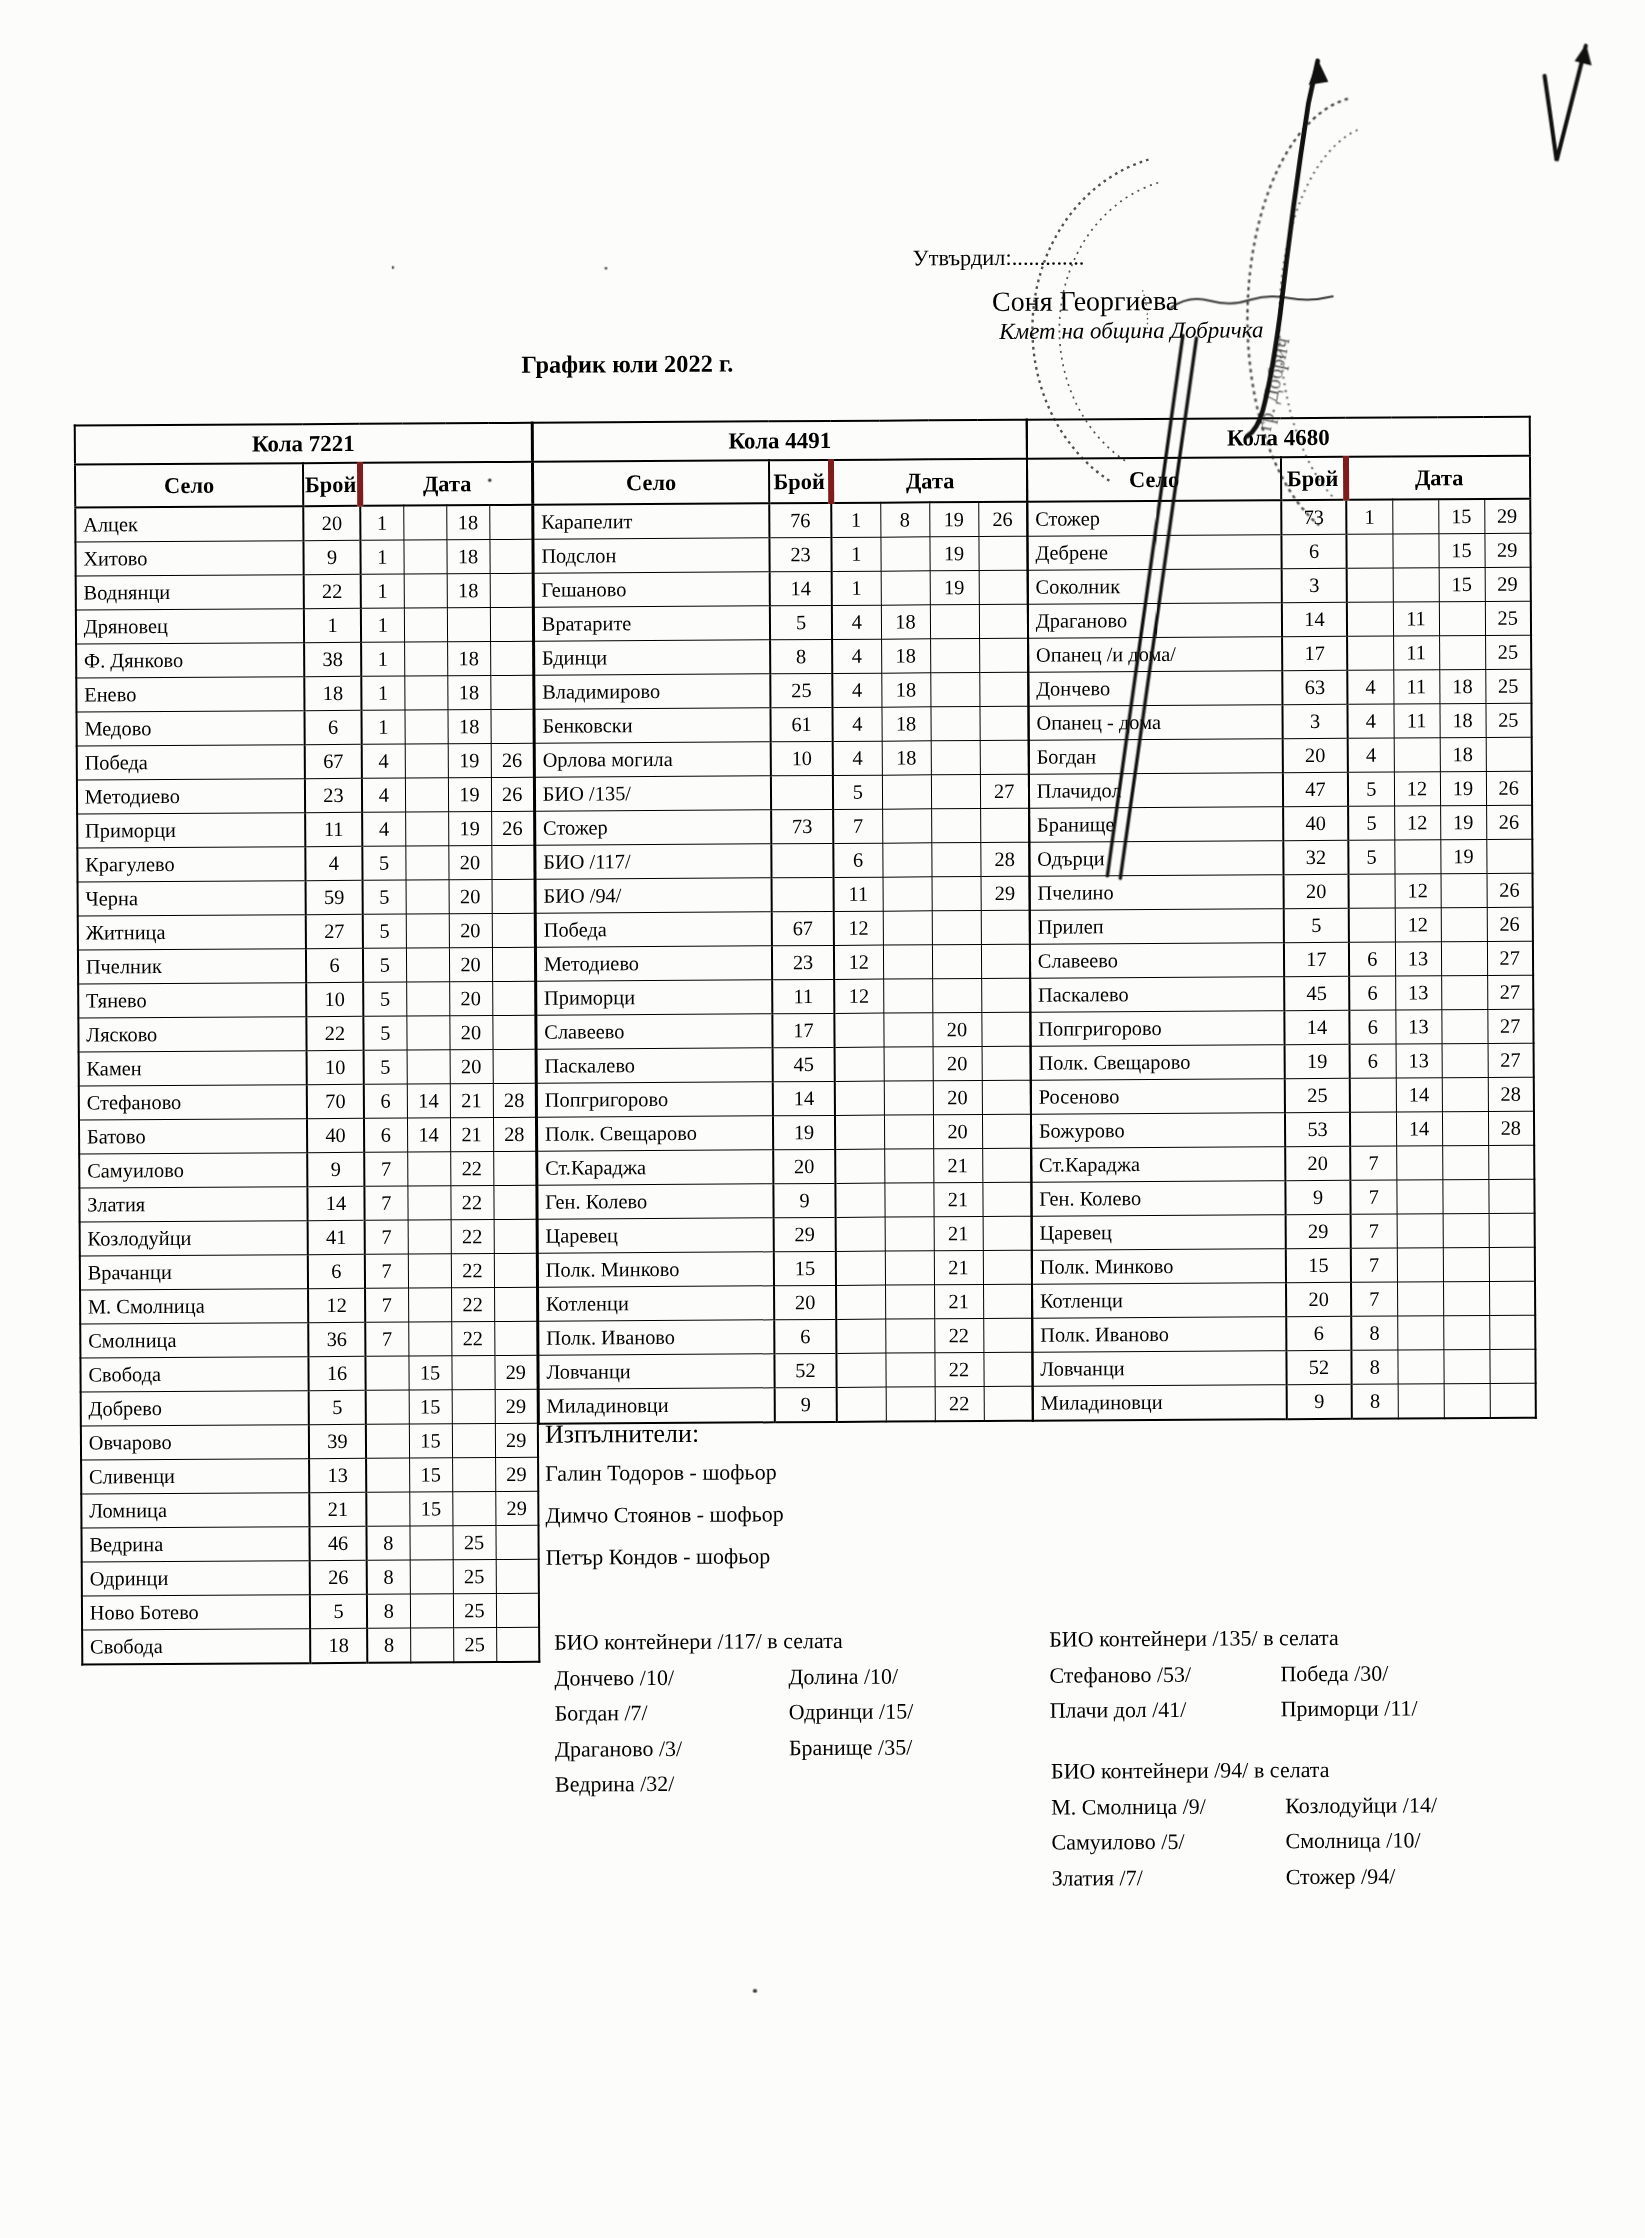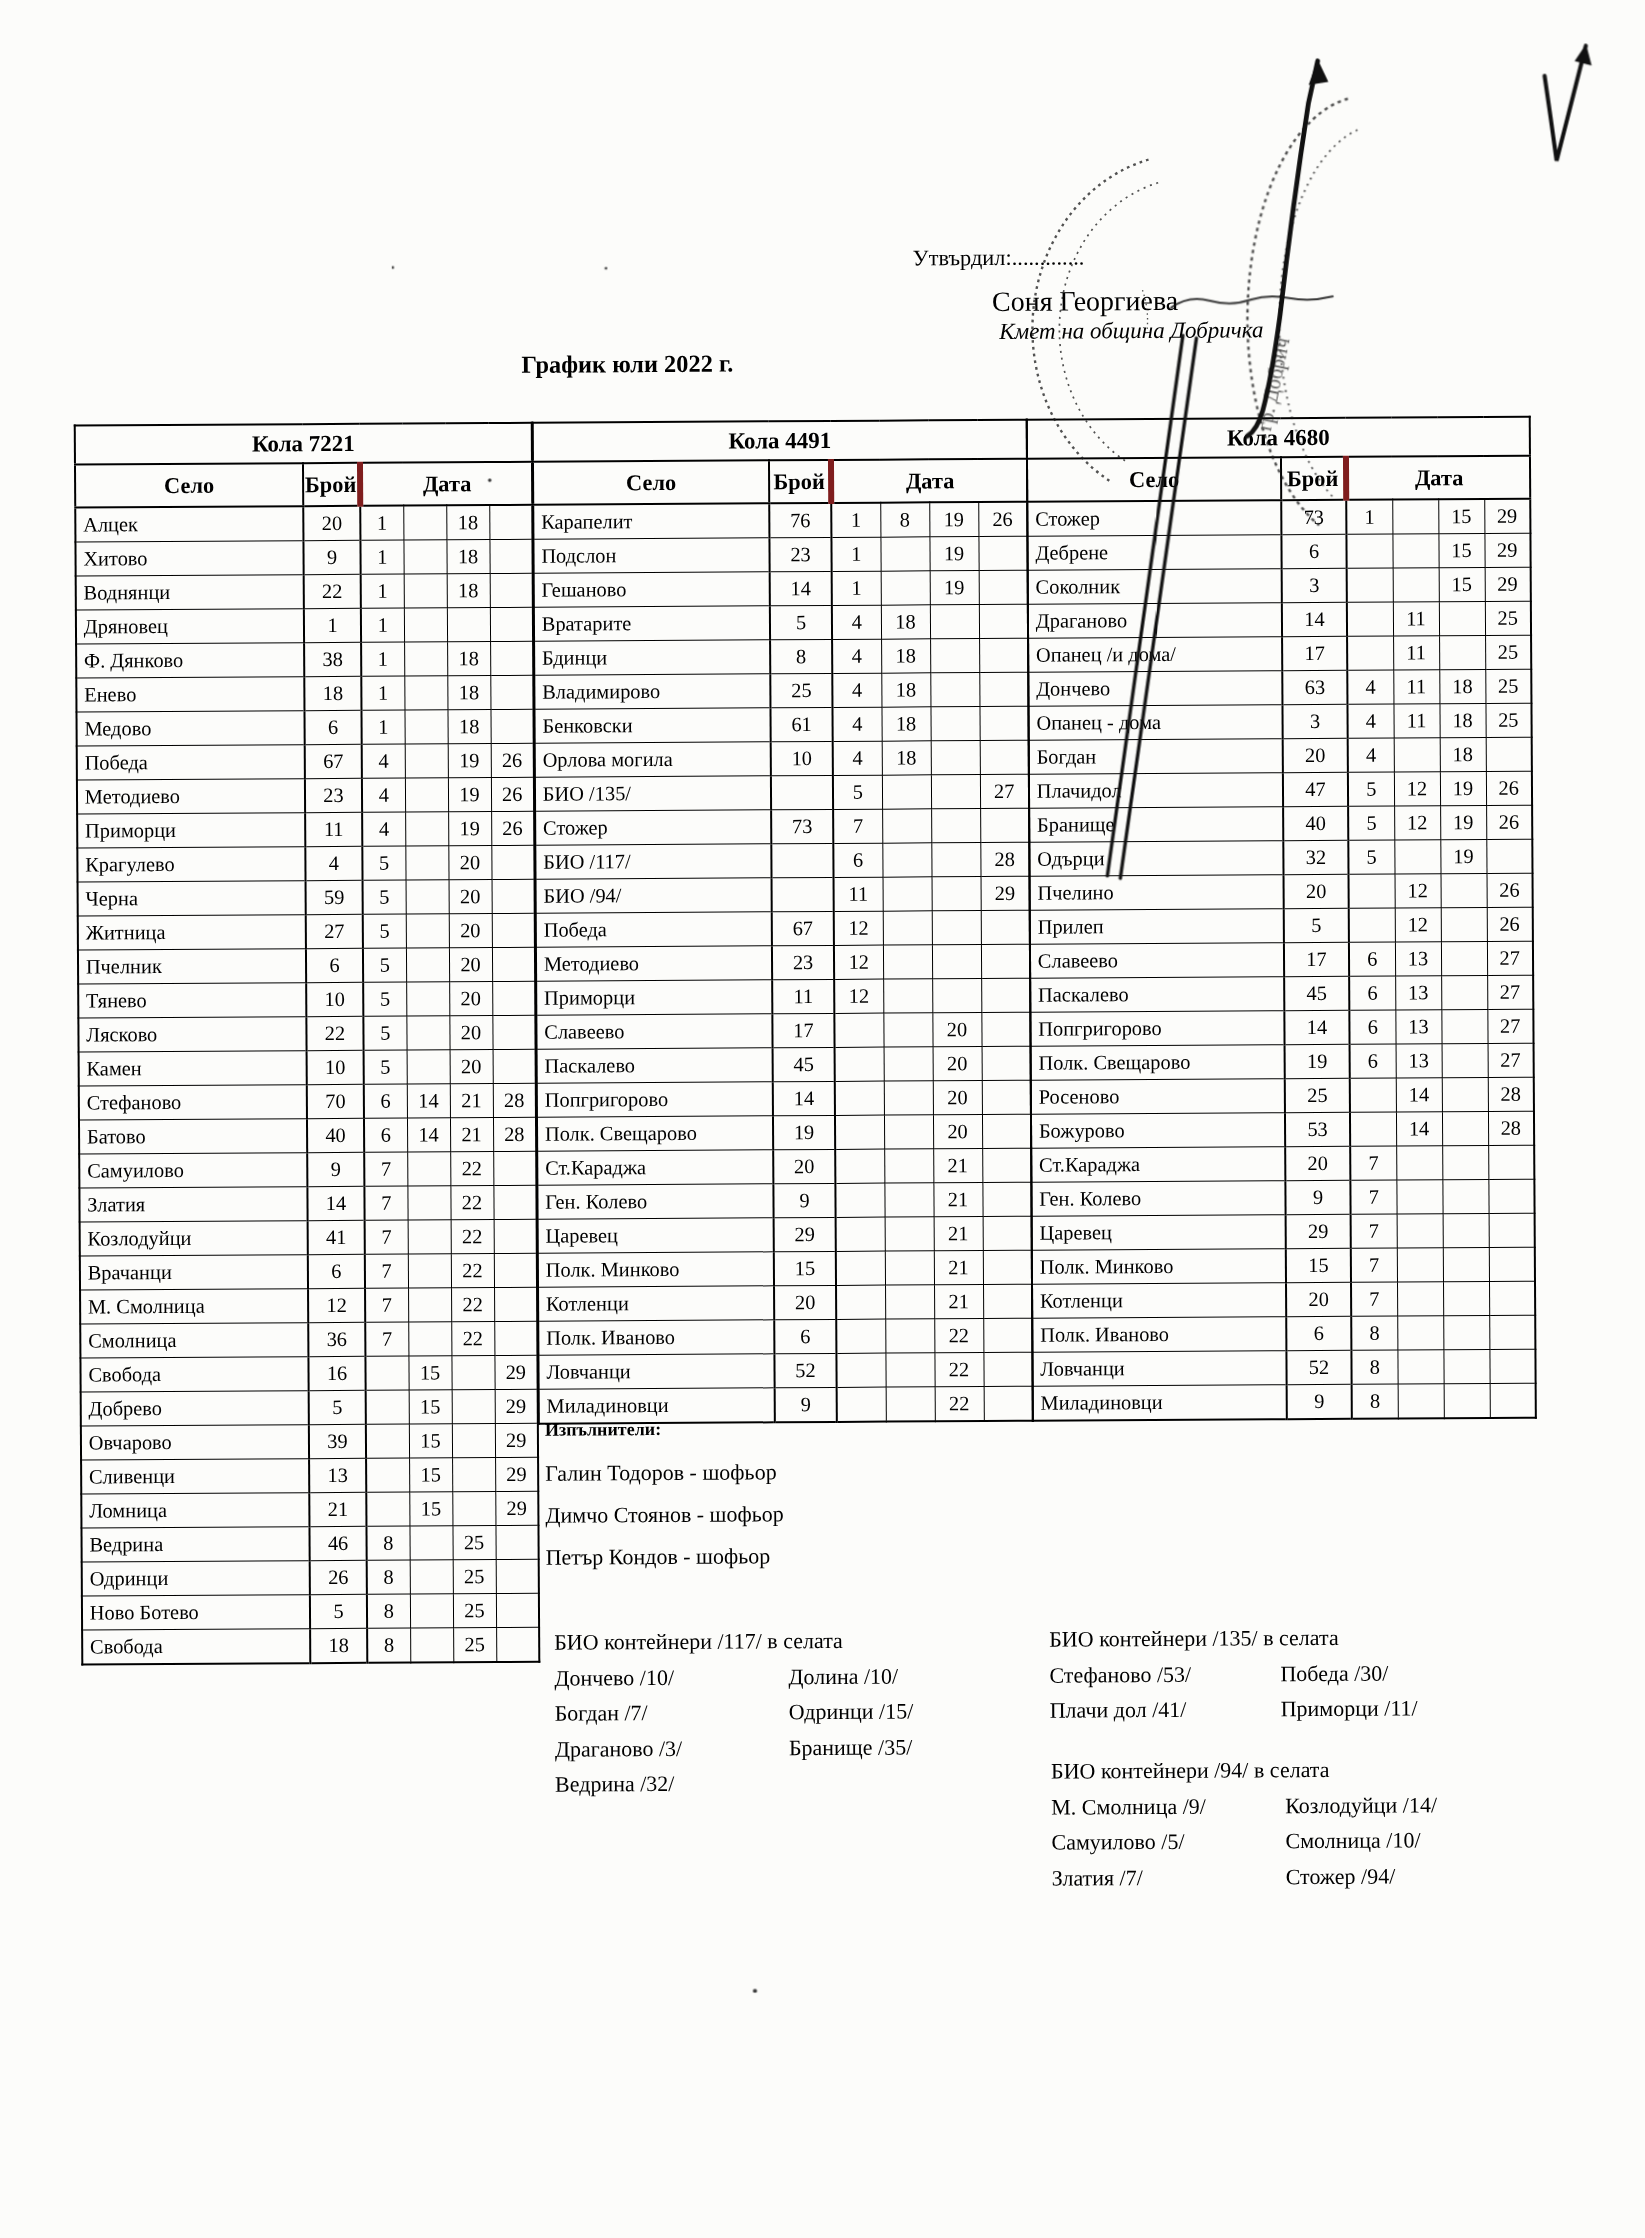--- a/index.html
+++ b/index.html
@@ -33,21 +33,21 @@
   }
   .doc-table td{height:33px;font-size:20.4px;}
   .doc-table td.v{text-align:left;padding-left:6.8px;}
   .doc-table td.c{text-align:center;border-left:2px solid #000;border-right:2px solid #000;}
   .doc-table th.cth{border-left:2px solid #000;border-right:6px solid #7f1d1d;}
   .doc-table td.d{text-align:center;}
   .t0{left:78px;top:420px;}
   .t1{left:536px;top:420px;border-left:none;}
   .t2{left:1030px;top:420px;border-left:none;}
   
-  .exec-heading{left:543px;top:1418px;font-size:18px;font-weight:bold;}
+  .exec-heading{left:543px;top:1418px;font-size:26px;}
   .exec-line{left:543px;font-size:22px;}
   .bio{position:absolute;font-size:22px;}
   .bio .bio-heading{display:block;margin-bottom:9.5px;}
   .bio-grid{display:grid;grid-template-columns:234px auto;row-gap:9.5px;}
   .bio-117{left:551px;top:1628px;}
   .bio-135{left:1046px;top:1628px;}
   .bio-94{left:1047px;top:1760px;}
   .bio-135 .bio-grid{grid-template-columns:231px auto;}
   
   svg.overlay{position:absolute;left:0;top:0;pointer-events:none;}

